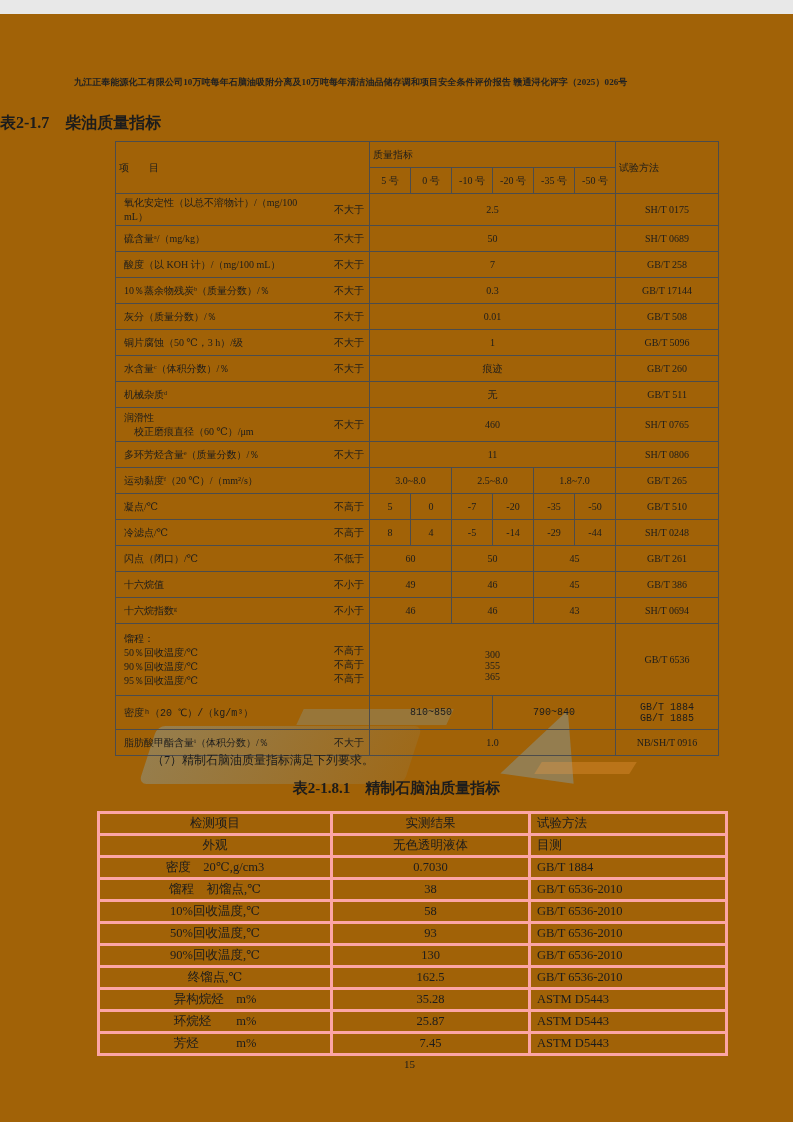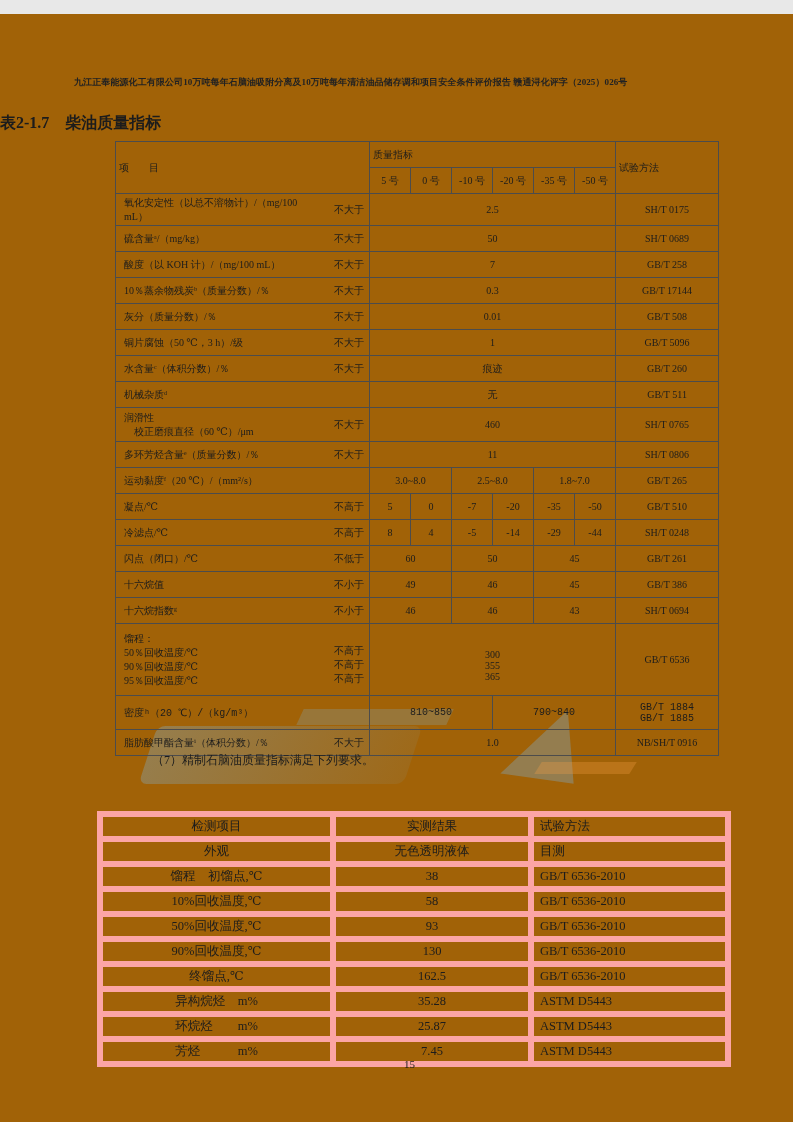--- a/index.html
+++ b/index.html
@@ -38,21 +38,21 @@
   .t1 .cond{text-align:right;white-space:pre-line;flex-shrink:0;}
   .t1 .c-val{text-align:center;white-space:pre-line;}
   .t1 .c-method{text-align:center;white-space:pre-line;}
 
   
   .para{position:absolute;top:738px;left:152px;font-size:12px;z-index:1;}
   .t2-title{position:absolute;top:765px;left:0;width:100%;text-align:center;
             font-size:15px;font-weight:bold;z-index:1;}
   table.t2{position:absolute;top:797px;left:97px;width:628px;border-collapse:collapse;
            table-layout:fixed;font-size:12.5px;z-index:1;}
-  .t2 td{border:6px solid #fca5a5;padding:1px 6px;height:17px;vertical-align:middle;}
+  .t2 td{border:3px solid #fca5a5;padding:1px 6px;height:17px;vertical-align:middle;}
   .t2 .col1{text-align:center;}
   .t2 .col2{text-align:center;}
   .t2 .col3{text-align:left;}
 
   .page-num{position:absolute;top:1044px;left:13px;width:100%;text-align:center;
             font-size:11px;z-index:1;}
 </style>
 </head>
 <body>
 
@@ -312,20 +312,21 @@
             </div>
           </td>
           <td class="c-val" colspan="6">1.0</td>
           <td class="c-method">NB/SH/T 0916</td>
         </tr>
       </tbody>
   </table>
 
   <div class="para">（7）精制石脑油质量指标满足下列要求。</div>
 
+  <div class="t2-title">表2-1.8.1　精制石脑油质量指标</div>
 
   <table class="t2">
     <colgroup>
       <col style="width:233px">
         <col style="width:198px">
         <col style="width:197px">
     </colgroup>
     <thead>
       <tr>
         <td class="col1">检测项目</td>
@@ -333,20 +334,25 @@
         <td class="col3">试验方法</td>
       </tr>
     </thead>
     <tbody>
         <tr>
           <td class="col1">外观</td>
           <td class="col2">无色透明液体</td>
           <td class="col3">目测</td>
         </tr>
         <tr>
+          <td class="col1">密度　20℃,g/cm3</td>
+          <td class="col2">0.7030</td>
+          <td class="col3">GB/T 1884</td>
+        </tr>
+        <tr>
           <td class="col1">馏程　初馏点,℃</td>
           <td class="col2">38</td>
           <td class="col3">GB/T 6536-2010</td>
         </tr>
         <tr>
           <td class="col1">10%回收温度,℃</td>
           <td class="col2">58</td>
           <td class="col3">GB/T 6536-2010</td>
         </tr>
         <tr>

